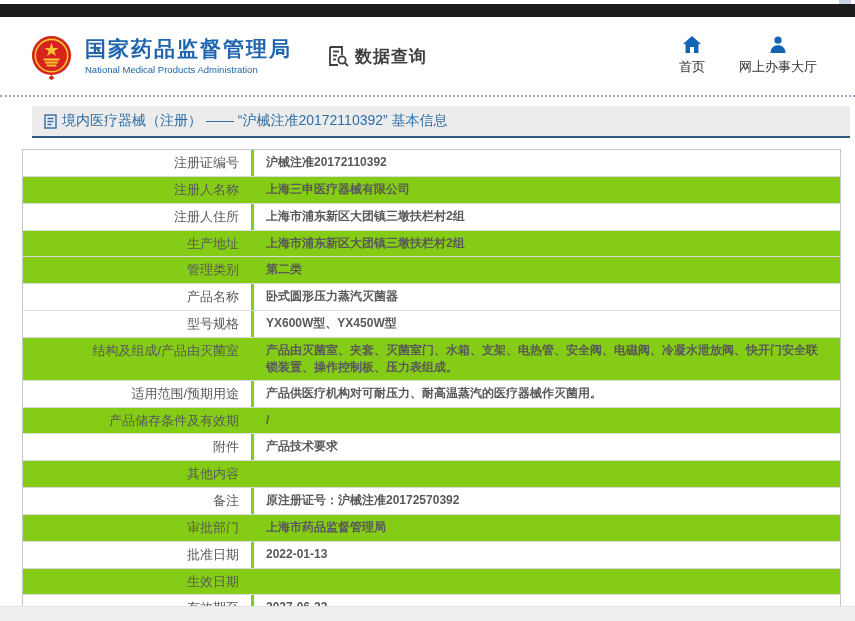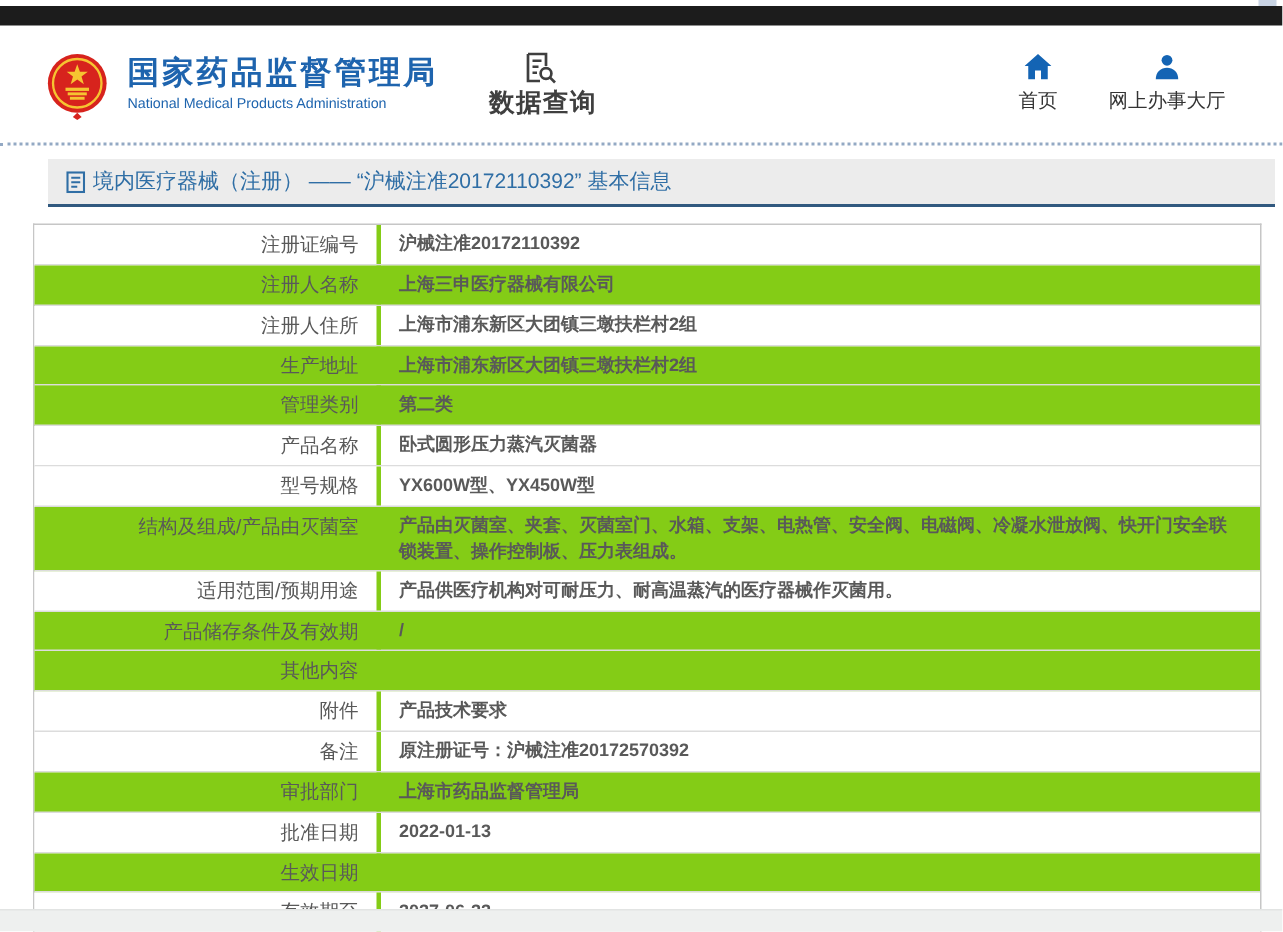--- a/index.html
+++ b/index.html
@@ -38,21 +38,20 @@
   .agency-en {
     color: var(--accent, #1e64ae);
     font-size: 9.5px;
     margin-top: 2px;
   }
   .section-query {
     display: flex; align-items: center;
     margin-left: 34px;
     font-size: 17px; font-weight: 600; color: #3f3f3f;
     letter-spacing: 1px;
-    flex-direction: column;
   }
   .section-query svg { margin-right: 5px; }
   .header-nav { margin-left: auto; display: flex; gap: 34px; padding-right: 14px; }
   .nav-item { display: flex; flex-direction: column; align-items: center; cursor: pointer; }
   .nav-item svg { height: 17px; }
   .nav-label { margin-top: 5px; font-size: 13px; color: #333; white-space: nowrap; }
 
   
   .dotted-sep {
     height: 0;
@@ -212,29 +211,29 @@
       <div class="tvalue">产品由灭菌室、夹套、灭菌室门、水箱、支架、电热管、安全阀、电磁阀、冷凝水泄放阀、快开门安全联锁装置、操作控制板、压力表组成。</div>
     </div>
     <div class="trow">
       <div class="tlabel">适用范围/预期用途</div>
       <div class="tvalue">产品供医疗机构对可耐压力、耐高温蒸汽的医疗器械作灭菌用。</div>
     </div>
     <div class="trow alt">
       <div class="tlabel">产品储存条件及有效期</div>
       <div class="tvalue">/</div>
     </div>
+    <div class="trow">
+      <div class="tlabel">附件</div>
+      <div class="tvalue">产品技术要求</div>
+    </div>
     <div class="trow alt">
       <div class="tlabel">其他内容</div>
       <div class="tvalue"></div>
     </div>
     <div class="trow">
-      <div class="tlabel">附件</div>
-      <div class="tvalue">产品技术要求</div>
-    </div>
-    <div class="trow">
       <div class="tlabel">备注</div>
       <div class="tvalue">原注册证号：沪械注准20172570392</div>
     </div>
     <div class="trow alt">
       <div class="tlabel">审批部门</div>
       <div class="tvalue">上海市药品监督管理局</div>
     </div>
     <div class="trow">
       <div class="tlabel">批准日期</div>
       <div class="tvalue">2022-01-13</div>

